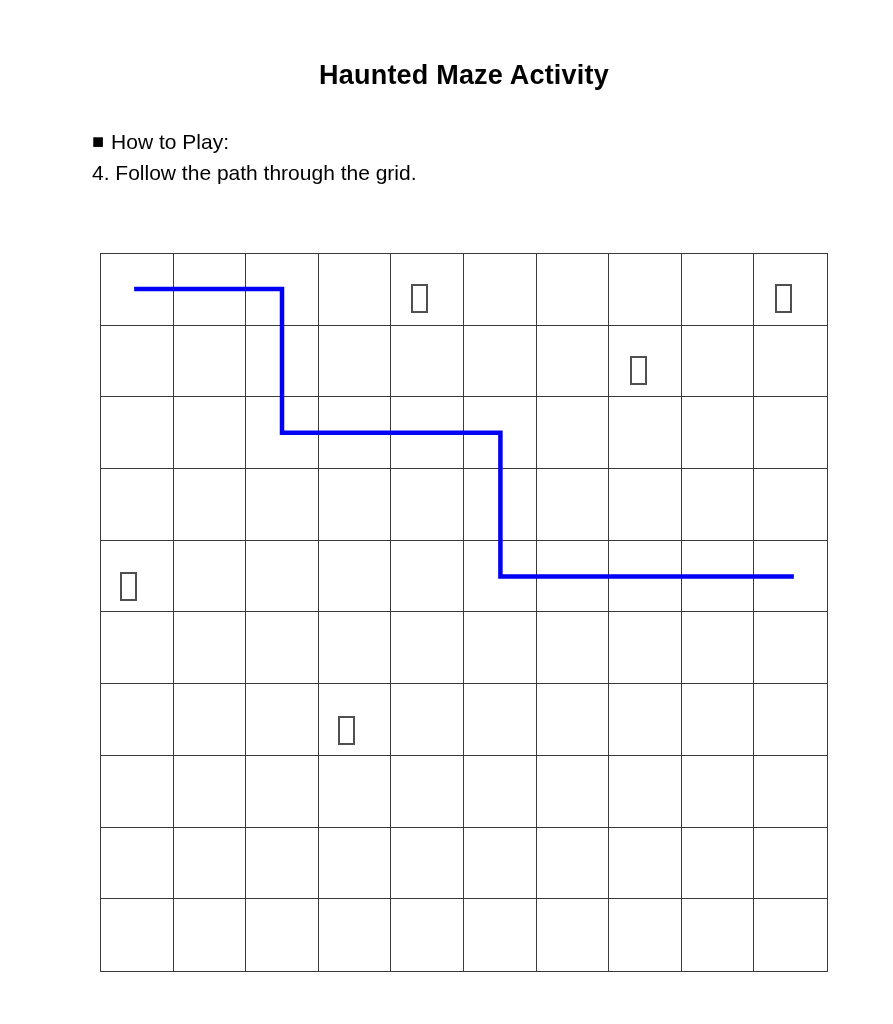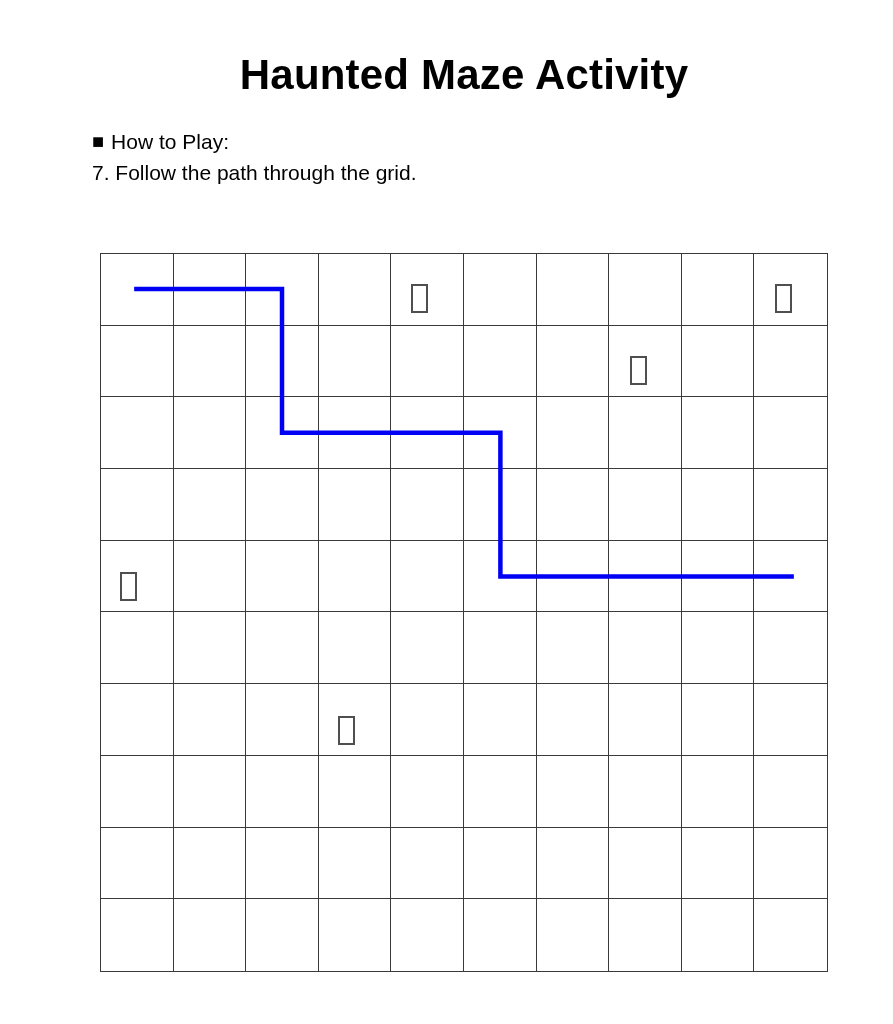--- a/index.html
+++ b/index.html
@@ -7,21 +7,21 @@
     --path-color:#0000f5;
     --tofu-color:#4f4f4f;
   }
   html,body{margin:0;padding:0;background:#ffffff;}
   .page{
     position:relative;width:893px;height:1024px;background:#ffffff;
     color:#000000;font-family:"Liberation Sans",sans-serif;overflow:hidden;
   }
   .title{
     position:absolute;left:100px;top:55px;width:728px;margin:0;
-    text-align:center;font-size:42px;font-weight:700;line-height:40px;
+    text-align:center;font-size:27px;font-weight:700;line-height:40px;
     letter-spacing:0.2px;
   }
   .instructions{
     position:absolute;left:92px;top:127px;width:740px;height:113px;
     overflow:hidden; 
     font-size:21px;line-height:29.6px;
   }
   .line{white-space:nowrap;}
   .bullet{display:inline-block;margin-right:7px;font-size:20px;transform:translateY(-1px);}
   .maze{position:absolute;left:100px;top:253px;width:728px;height:719px;background:#ffffff;}
@@ -41,21 +41,21 @@
 </style>
 </head>
 <body style="background: rgb(255, 255, 255);">
 
 <div class="page">
 
   <h1 class="title">Haunted Maze Activity</h1>
 
   <div class="instructions">
     <div class="line"><span class="bullet">■</span><span>How to Play:</span></div>
-    <div class="line">7. Follow the path through the grid.</div>
+    <div class="line">4. Follow the path through the grid.</div>
   </div>
 
   <div class="maze" id="maze">
     <div class="cells" id="cells">
         <div class="cell"></div>
         <div class="cell"></div>
         <div class="cell"></div>
         <div class="cell"></div>
         <div class="cell"></div>
         <div class="cell"></div>

